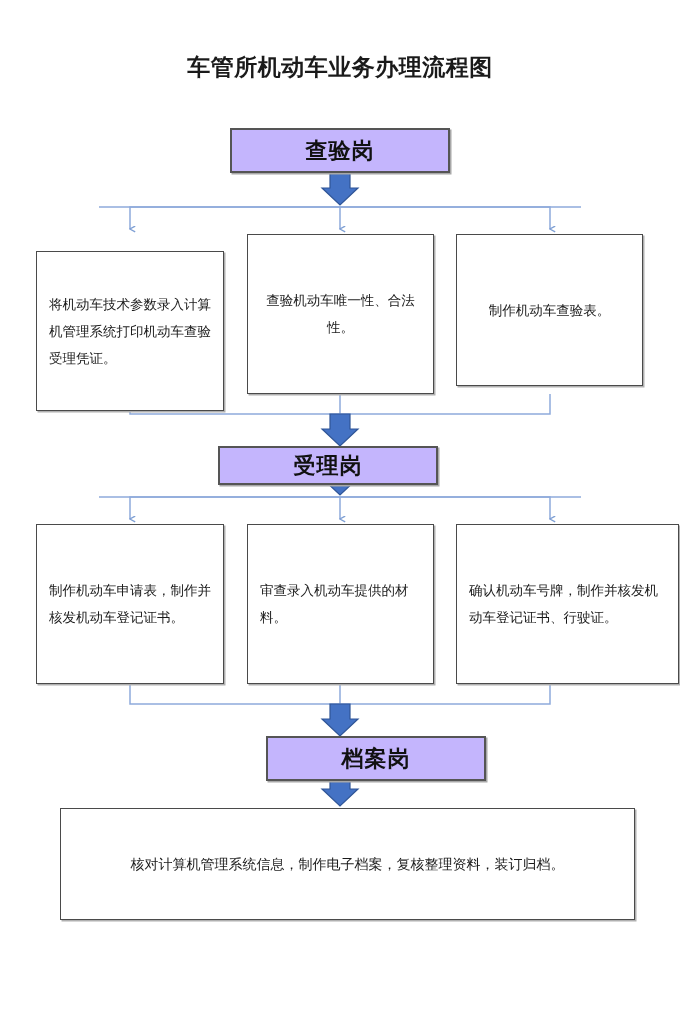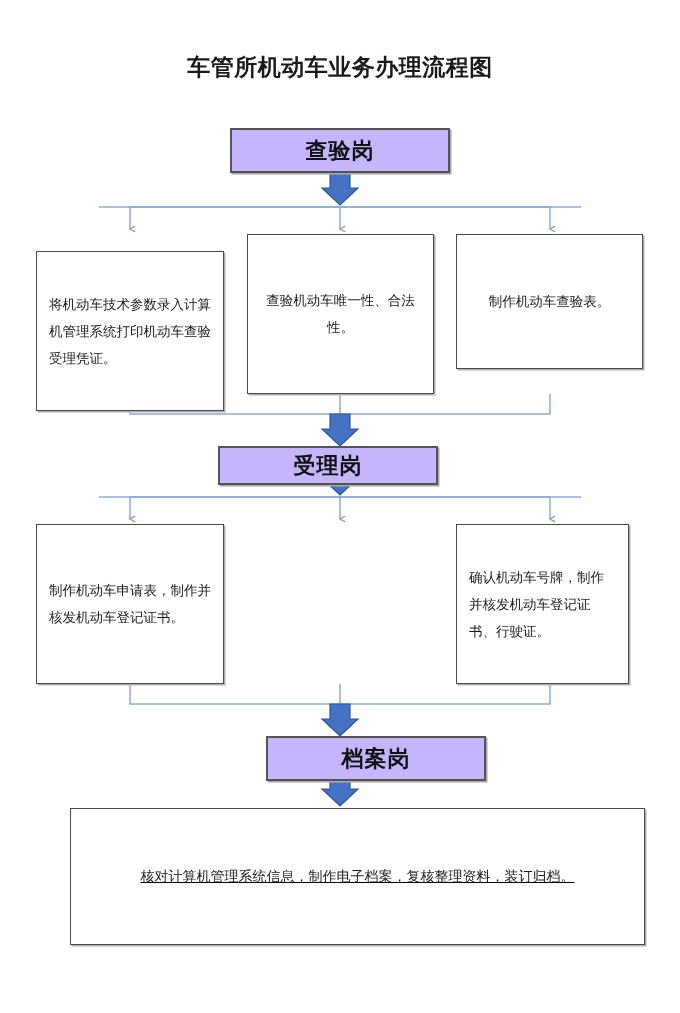--- a/index.html
+++ b/index.html
@@ -150,36 +150,39 @@
   <div class="stage-box" style="left:230px; top:128px; width:220px; height:45px;">
     <span>查验岗</span>
   </div>
 
   <div class="task-box" style="left:36px; top:234px; width:188px; height:160px;margin-top:17px;">
     <div class="task-text left">将机动车技术参数录入计算机管理系统打印机动车查验受理凭证。</div>
   </div>
   <div class="task-box" style="left:247px; top:234px; width:187px; height:160px;">
     <div class="task-text center">查验机动车唯一性、合法性。</div>
   </div>
-  <div class="task-box" style="left:456px; top:234px; width:187px; height:135px;">
+  <div class="task-box" style="left:456px; top:234px; width:187px; height:152px;">
     <div class="task-text center">制作机动车查验表。</div>
   </div>
 
   <div class="stage-box" style="left:218px; top:446px; width:220px; height:39px;">
     <span>受理岗</span>
   </div>
 
   <div class="task-box" style="left:36px; top:524px; width:188px; height:160px;">
     <div class="task-text left">制作机动车申请表，制作并核发机动车登记证书。</div>
   </div>
-  <div class="task-box" style="left:456px; top:524px; width:173px; height:160px;">
+  <div class="task-box" style="left:247px; top:524px; width:187px; height:160px;">
+    <div class="task-text left">审查录入机动车提供的材料。</div>
+  </div>
+  <div class="task-box" style="left:456px; top:524px; width:223px; height:160px;">
     <div class="task-text left">确认机动车号牌，制作并核发机动车登记证书、行驶证。</div>
   </div>
 
   <div class="stage-box" style="left:230px; top:736px; width:220px; height:45px;margin-left:36px;">
     <span>档案岗</span>
   </div>
 
-  <div class="wide-box" style="left:70px; top:808px; width:575px; height:137px;text-decoration:underline;">
+  <div class="wide-box" style="left:60px; top:808px; width:575px; height:112px;">
     <div class="wide-text">核对计算机管理系统信息，制作电子档案，复核整理资料，装订归档。</div>
   </div>
 
 </div>
 
 </body></html>

